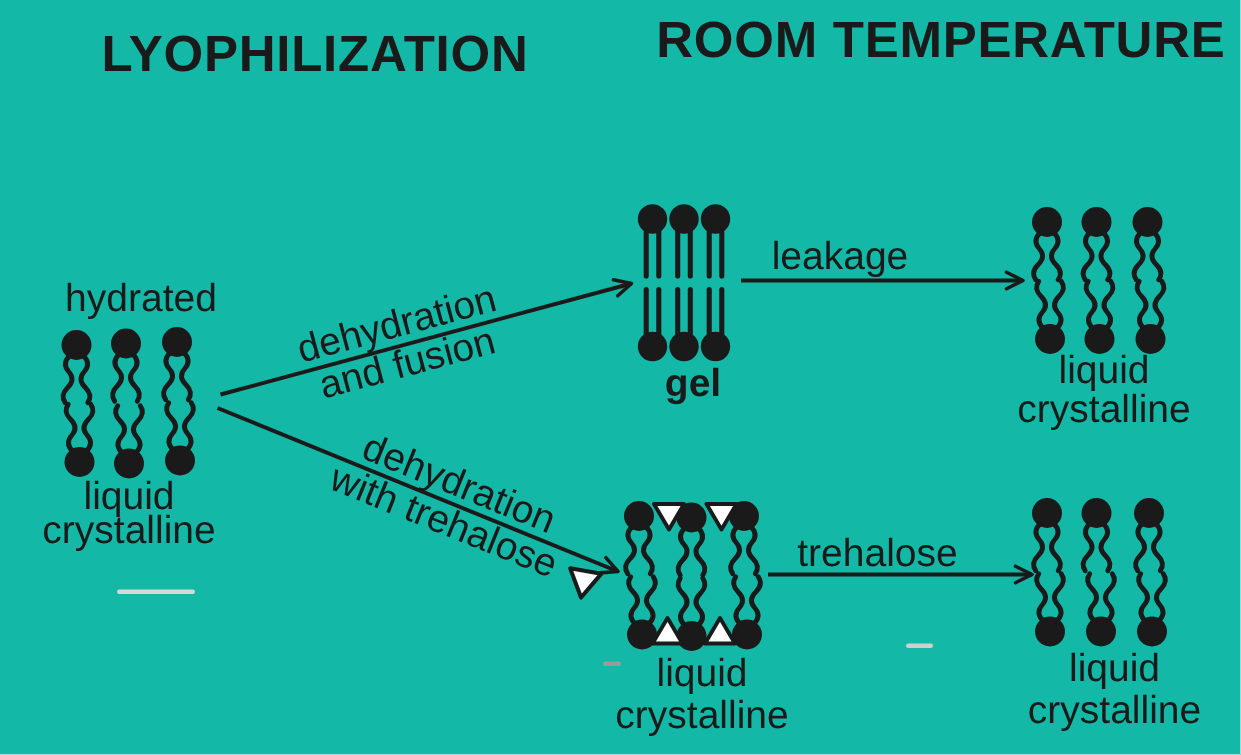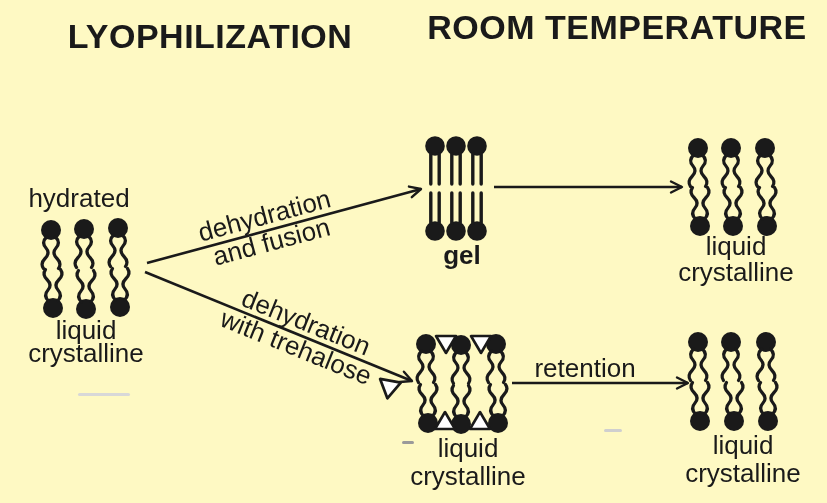--- a/index.html
+++ b/index.html
@@ -1,17 +1,17 @@
 <!DOCTYPE html>
 <html><head>
 <meta charset="utf-8">
 <style>
   html,body{margin:0;padding:0;background:#ffffff;}
   #canvas{
-    position:relative;width:827px;height:503px;background:#fef9c3;
+    position:relative;width:827px;height:503px;background:#14b8a6;
     font-family:"Liberation Sans","DejaVu Sans",sans-serif;color:#1a1a1a;
     overflow:hidden;
   }
   #artwork{position:absolute;left:0;top:0;}
   .title{
     position:absolute;font-weight:bold;font-size:34px;line-height:34px;
     letter-spacing:.5px;text-align:center;white-space:nowrap;
   }
   .title2{white-space:normal;}
   .lbl{
@@ -97,24 +97,24 @@
     <path d="M147,263 L421,189" stroke="#1a1a1a" stroke-width="2.6" fill="none" marker-end="url(#ah)"></path>
     <path d="M145,272 L412,381" stroke="#1a1a1a" stroke-width="2.6" fill="none" marker-end="url(#ah)"></path>
     <path d="M494,187 L682,187" stroke="#1a1a1a" stroke-width="2.6" fill="none" marker-end="url(#ah)"></path>
     <path d="M512,383 L688,383" stroke="#1a1a1a" stroke-width="2.6" fill="none" marker-end="url(#ah)"></path>
 
     <use href="#tri-down" transform="translate(389,389) rotate(10) scale(1.05)"></use>
   </svg>
 
   <div class="title" style="left:40px;top:19px;width:340px;">LYOPHILIZATION</div>
   <div class="title title2" style="left:417px;top:10px;width:400px;">
-    <span class="ln" style="display:block;">ROOM TEMPERATURE</span>
+    <span class="ln" style="display:block;text-align:right;">ROOM TEMPERATURE</span>
   </div>
 
-  <div class="lbl" style="left:18px;top:185px;width:122px;">hydrated</div>
+  <div class="lbl" style="left:33px;top:185px;width:122px;">hydrated</div>
 
   <div class="lbl" style="left:6px;top:319px;width:160px;line-height:23px;">
     <span class="ln">liquid</span>
     <span class="ln">crystalline</span>
   </div>
 
   <div class="lbl" style="left:412px;top:242px;width:100px;font-weight:bold;">gel</div>
 
   <div class="lbl" style="left:656px;top:233px;width:160px;line-height:26px;">
     <span class="ln">liquid</span>
@@ -134,20 +134,21 @@
   <div class="lbl rot" style="left:178px;top:202px;width:180px;line-height:27px;transform:rotate(-15deg);">
     <span class="ln">dehydration</span>
     <span class="ln">and fusion</span>
   </div>
 
   <div class="lbl rot" style="left:206px;top:308px;width:190px;line-height:27px;transform:rotate(22deg);">
     <span class="ln">dehydration</span>
     <span class="ln">with trehalose</span>
   </div>
 
+  <div class="lbl" style="left:500px;top:157px;width:120px;">leakage</div>
 
-  <div class="lbl" style="left:525px;top:355px;width:120px;">retention</div>
+  <div class="lbl" style="left:525px;top:355px;width:120px;">trehalose</div>
 
   <div class="speck" style="left:78px;top:393px;width:52px;height:3px;background:#d8d8d8;"></div>
   <div class="speck" style="left:604px;top:429px;width:18px;height:3px;background:#cfcfcf;"></div>
   <div class="speck" style="left:402px;top:441px;width:12px;height:3px;background:#9a9a9a;"></div>
 
 </div>
 
 </body></html>

